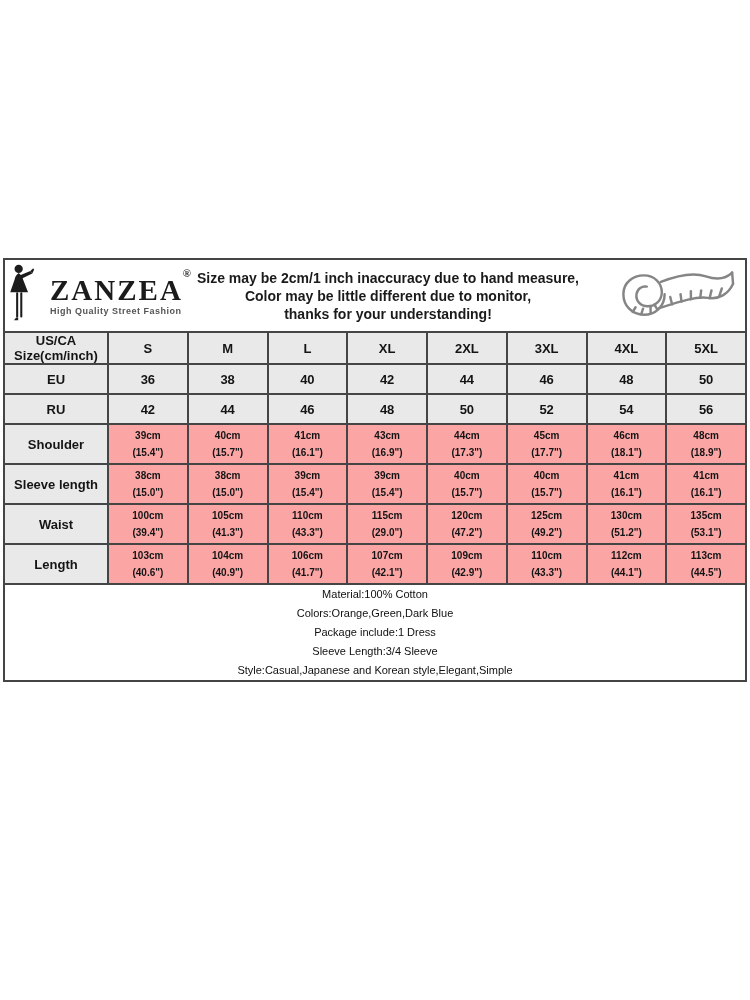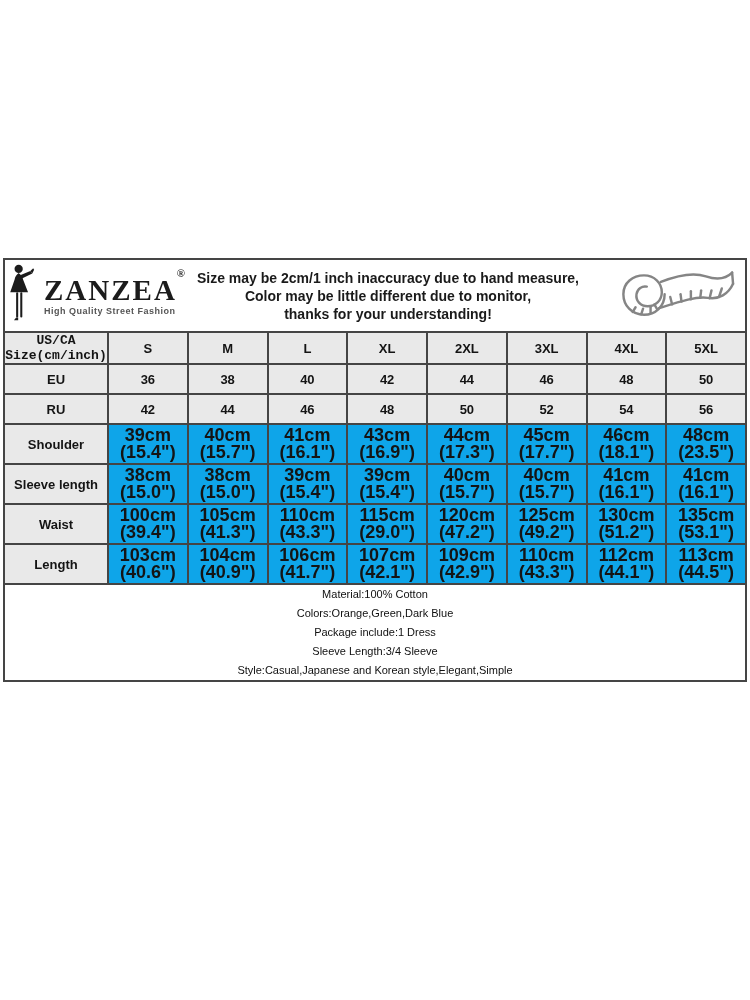--- a/index.html
+++ b/index.html
@@ -14,34 +14,34 @@
     border:2px solid #454545;
     text-align:center;vertical-align:middle;
     font-size:13px;font-weight:bold;color:#141414;
     padding:0;
   }
   col.c-label{width:104px;}
 
   
   td.band-cell{background:#fff;height:71px;padding:0 4px 0 8px;}
   .band{display:flex;align-items:center;width:100%;}
-  .logo{width:168px;display:flex;align-items:center;gap:7px;flex-shrink:0;}
+  .logo{width:168px;display:flex;align-items:center;gap:13px;flex-shrink:0;}
   .brand-stack{display:flex;flex-direction:column;align-items:flex-start;line-height:1;}
   .brand-name{font-family:"Liberation Serif",serif;font-weight:bold;font-size:29px;letter-spacing:2px;color:#1b1b1b;white-space:nowrap;}
   .reg-mark{font-size:11px;vertical-align:top;position:relative;top:-8px;letter-spacing:0;}
   .tagline{font-size:9px;font-weight:bold;color:#555;letter-spacing:0.5px;margin-top:2px;white-space:nowrap;}
   .notice{flex:1;font-weight:bold;font-size:14px;line-height:18px;color:#1a1a1a;}
   .tape-box{width:142px;flex-shrink:0;display:flex;justify-content:center;align-items:center;}
 
   
   tr.r-size th{height:30px;background:#e9e9e9;}
-  th.corner{white-space:pre-line;line-height:15px;font-size:13px;font-family:Liberation Mono, monospace;}
+  th.corner{white-space:pre-line;line-height:15px;font-size:13px;}
   tr.r-region th, tr.r-region td{height:28px;background:#e9e9e9;}
   tr.r-measure th{height:38px;background:#e9e9e9;}
-  tr.r-measure td{height:38px;background:#0ea5e9;white-space:pre-line;line-height:17px;font-size:18px;}
+  tr.r-measure td{height:38px;background:#fca5a5;white-space:pre-line;line-height:17px;font-size:10px;}
 
   
   td.footer-cell{background:#fff;text-align:left;vertical-align:top;padding:2px 6px 6px 3px;}
   .detail-line{font-size:11px;font-weight:400;line-height:19px;color:#101010;white-space:nowrap;}
 </style>
 </head>
 <body>
 
 <div class="sheet">
   <table class="size-chart">
@@ -155,21 +155,21 @@
 (16.1")</td>
         <td>43cm
 (16.9")</td>
         <td>44cm
 (17.3")</td>
         <td>45cm
 (17.7")</td>
         <td>46cm
 (18.1")</td>
         <td>48cm
-(23.5")</td>
+(18.9")</td>
       </tr>
       <tr class="r-measure">
         <th>Sleeve length</th>
         <td>38cm
 (15.0")</td>
         <td>38cm
 (15.0")</td>
         <td>39cm
 (15.4")</td>
         <td>39cm

